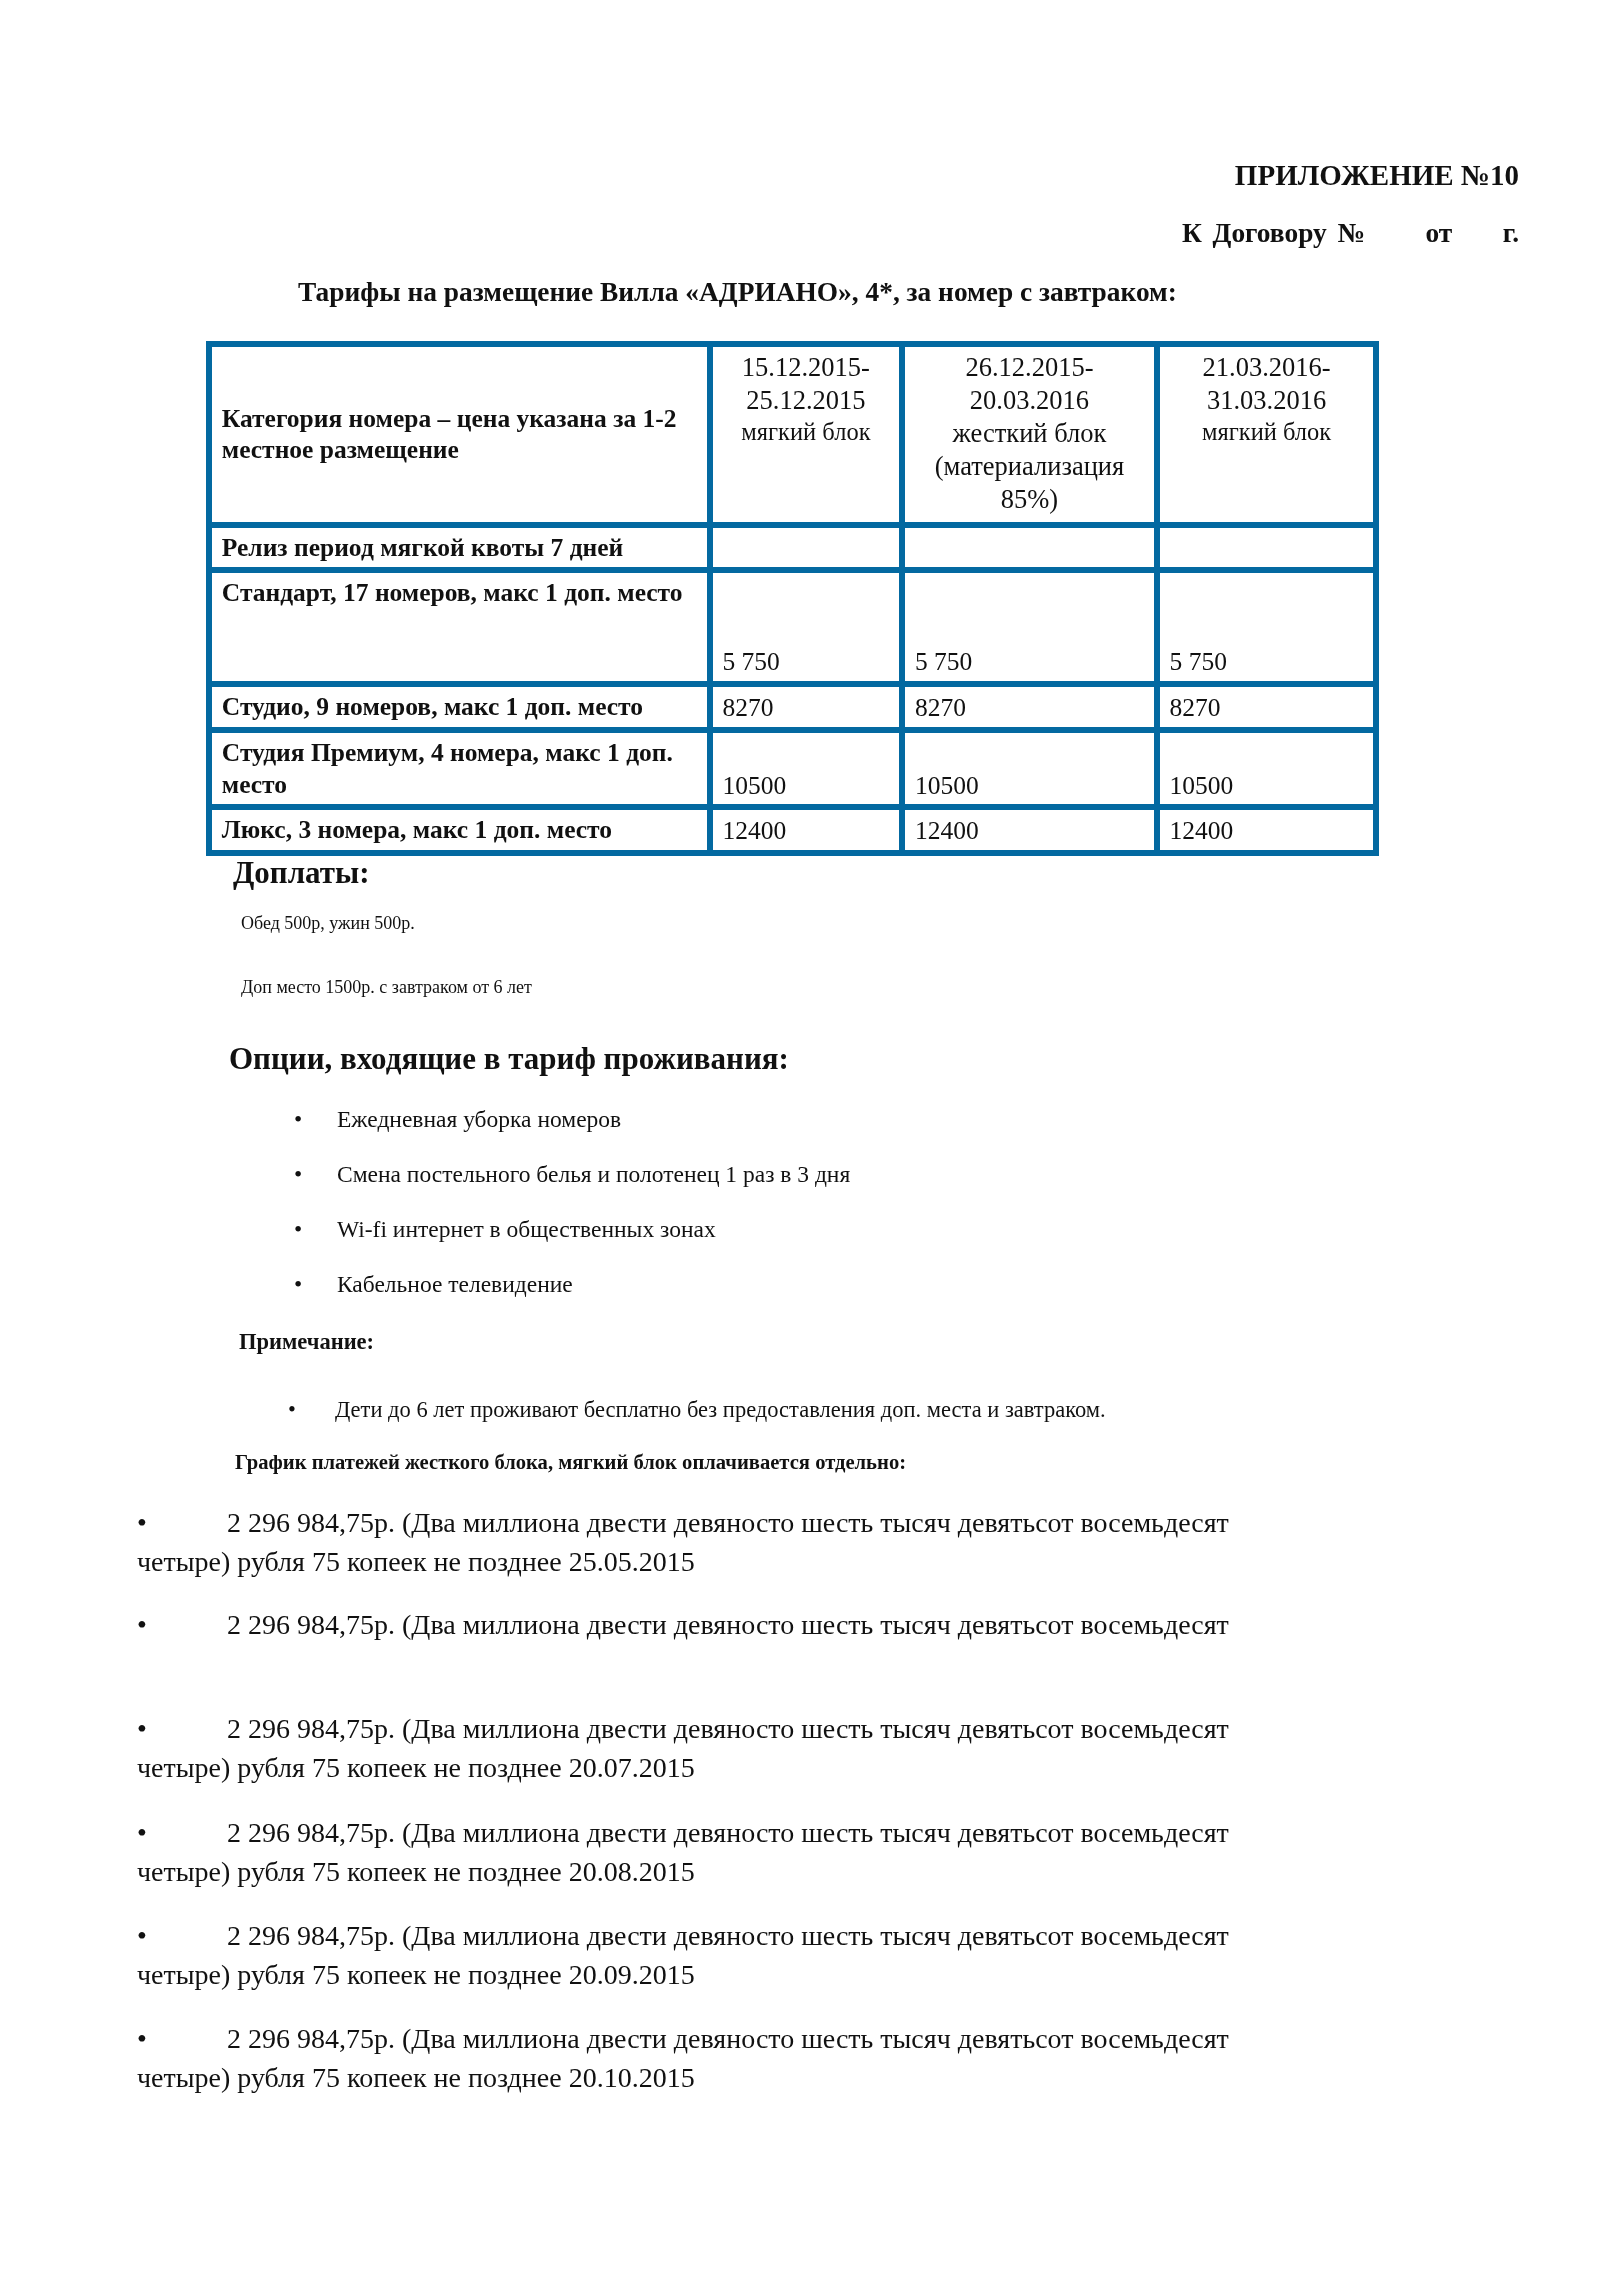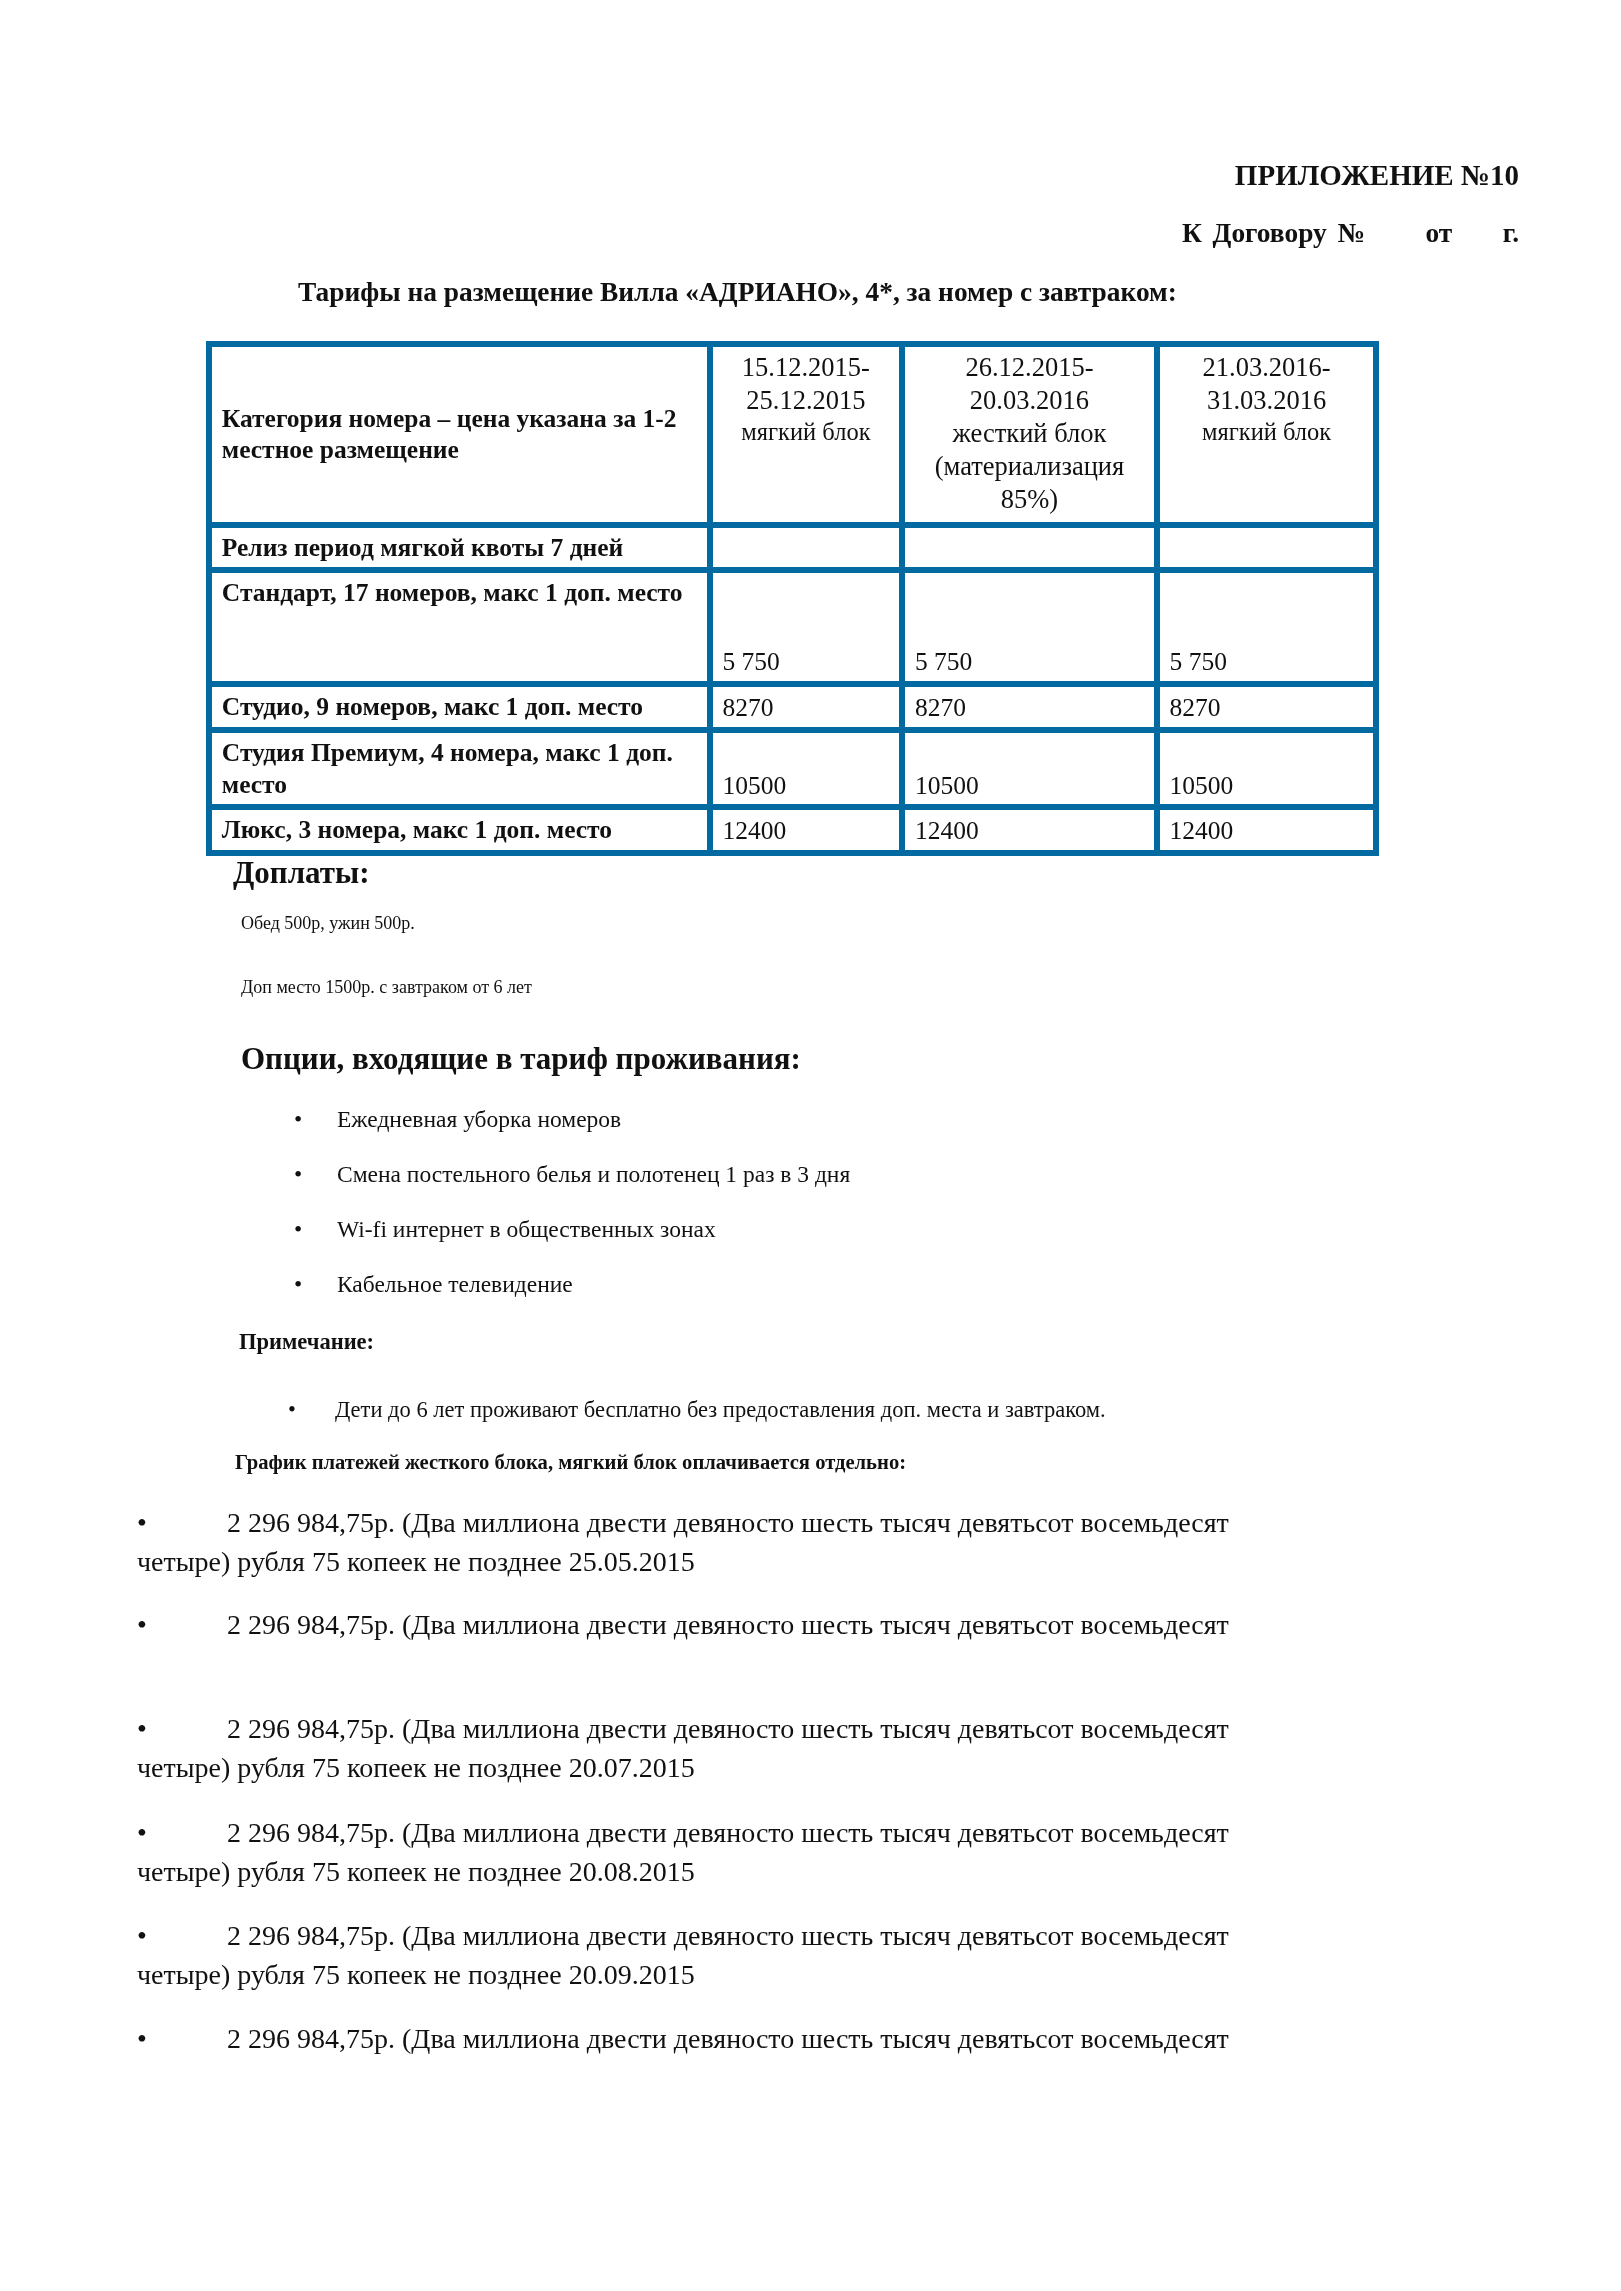--- a/index.html
+++ b/index.html
@@ -101,21 +101,21 @@
     <td class="price">12400</td>
     <td class="price">12400</td>
   </tr>
 </tbody>
   </table>
 
 <div class="abs sec-bold" style="left:233px; top:855px;">Доплаты:</div>
 <div class="abs sec" style="left:241px; top:913px;">Обед 500р, ужин 500р.</div>
 <div class="abs sec" style="left:241px; top:977px;">Доп место 1500р. с завтраком от 6 лет</div>
 
-<div class="abs sec-bold" style="left:241px; top:1041px;">Опции, входящие в тариф проживания:</div>
+<div class="abs sec-bold" style="left:229px; top:1041px;">Опции, входящие в тариф проживания:</div>
 <ul class="abs bul" style="left:337px; top:1106px;">
   <li style="height:55px"><span class="dot">•</span><span>Ежедневная уборка номеров</span></li>
   <li style="height:55px"><span class="dot">•</span><span>Смена постельного белья и полотенец 1 раз в 3 дня</span></li>
   <li style="height:55px"><span class="dot">•</span><span>Wi-fi интернет в общественных зонах</span></li>
   <li style="height:55px"><span class="dot">•</span><span>Кабельное телевидение</span></li>
 </ul>
 
 <div class="abs sec-bold" style="left:239px; top:1329px; font-size:22.5px;">Примечание:</div>
 <ul class="abs bul" style="left:335px; top:1397px;">
   <li style="font-size:22.5px"><span class="dot" style="left:-47px">•</span><span>Дети до 6 лет проживают бесплатно без предоставления  доп. места и завтраком.</span></li>
@@ -137,14 +137,15 @@
 <div class="abs pay" style="top:1813px;">
   <div><span class="dot">•</span><span>2 296 984,75р. (Два миллиона двести девяносто шесть тысяч девятьсот восемьдесят</span></div>
   <div>четыре) рубля 75 копеек  не позднее 20.08.2015</div>
 </div>
 <div class="abs pay" style="top:1916px;">
   <div><span class="dot">•</span><span>2 296 984,75р. (Два миллиона двести девяносто шесть тысяч девятьсот восемьдесят</span></div>
   <div>четыре) рубля 75 копеек  не позднее 20.09.2015</div>
 </div>
 <div class="abs pay" style="top:2019px;">
   <div><span class="dot">•</span><span>2 296 984,75р. (Два миллиона двести девяносто шесть тысяч девятьсот восемьдесят</span></div>
+  <div>четыре) рубля 75 копеек не позднее 20.10.2015</div>
 </div>
 
 
 </body></html>

